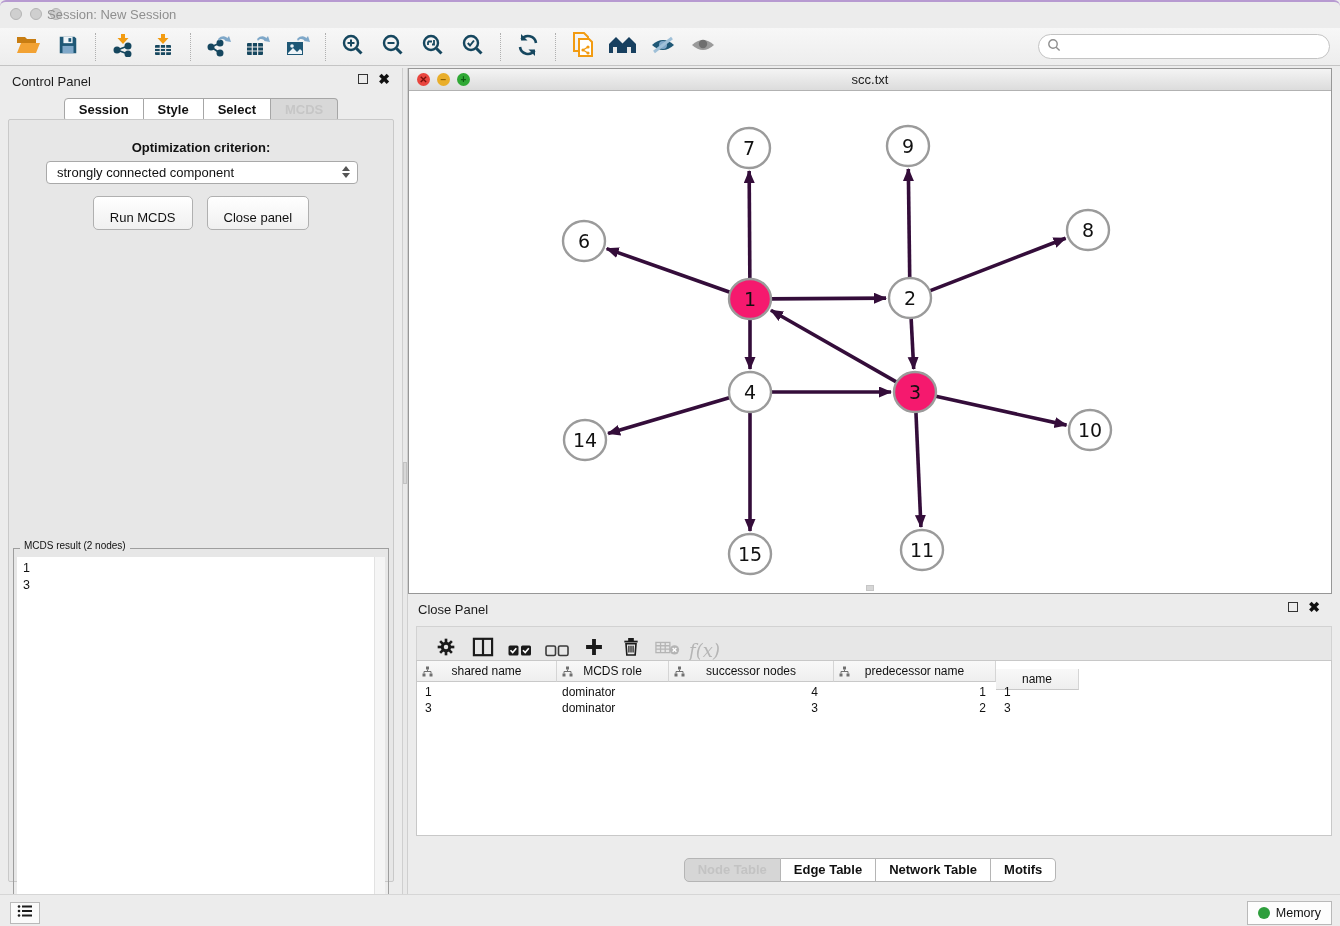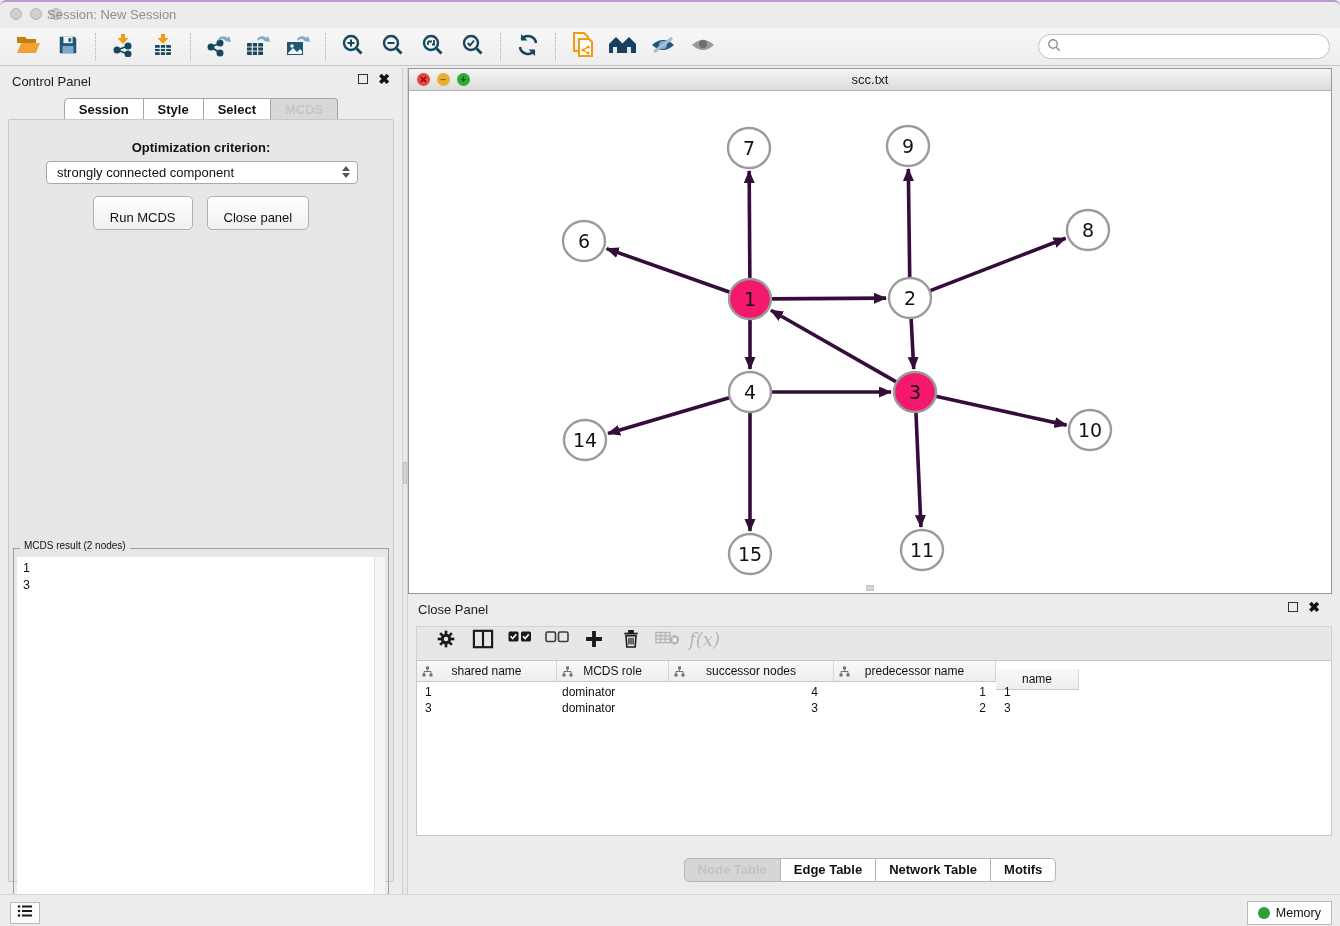--- a/index.html
+++ b/index.html
@@ -68,21 +68,21 @@
   .net-tl { position:absolute; top:4px; width:13px; height:13px; border-radius:50%;
             display:flex; align-items:center; justify-content:center; font-size:10px; font-weight:bold; }
   .net-title { position:absolute; width:100%; top:3px; text-align:center; font-size:13px; color:#1a1a1a; }
   .net-canvas { position:absolute; left:0; top:22px; width:922px; height:502px; background:#fff; }
   .canvas-grip { position:absolute; left:457px; bottom:2px; width:8px; height:6px; background:#d6d6d6; border:1px solid #c6c6c6; }
 
   
   .table-panel { position:absolute; left:408px; top:594px; width:924px; height:298px; }
   .tp-toolbar { position:absolute; left:8px; top:30px; width:916px; height:38px;
                 background:#e7e7e7; border:1px solid #d2d2d2; display:flex; align-items:center; padding-left:10px; }
-  .tp-btn { width:37px; height:32px; display:flex; align-items:flex-start; justify-content:center; }
+  .tp-btn { width:37px; height:32px; display:flex; align-items:flex-end; justify-content:center; }
   .fx { font-family:"DejaVu Serif", serif; font-style:italic; font-size:18px; color:#b5b5b5; }
   .tp-table { position:absolute; left:8px; top:64px; width:916px; height:176px; background:#fff; border:1px solid #c8c8c8; }
   .th-row { position:absolute; left:0; top:0; height:21px; display:flex; }
   .th-cell { position:relative; height:21px; background:linear-gradient(#f8f8f8,#eeeeee);
              border-right:1px solid #d5d5d5; border-bottom:1px solid #c9c9c9;
              display:flex; align-items:center; justify-content:center; font-size:12px; color:#111; }
   .th-cell .tree-ico { position:absolute; left:5px; top:5px; }
   .td-row { position:absolute; left:0; display:flex; height:16px; }
   .td-cell { font-size:12px; color:#111; height:16px; line-height:16px; white-space:nowrap; overflow:hidden; }
   .tp-tabs { position:absolute; left:0; top:262px; width:100%; display:flex; justify-content:center; }

